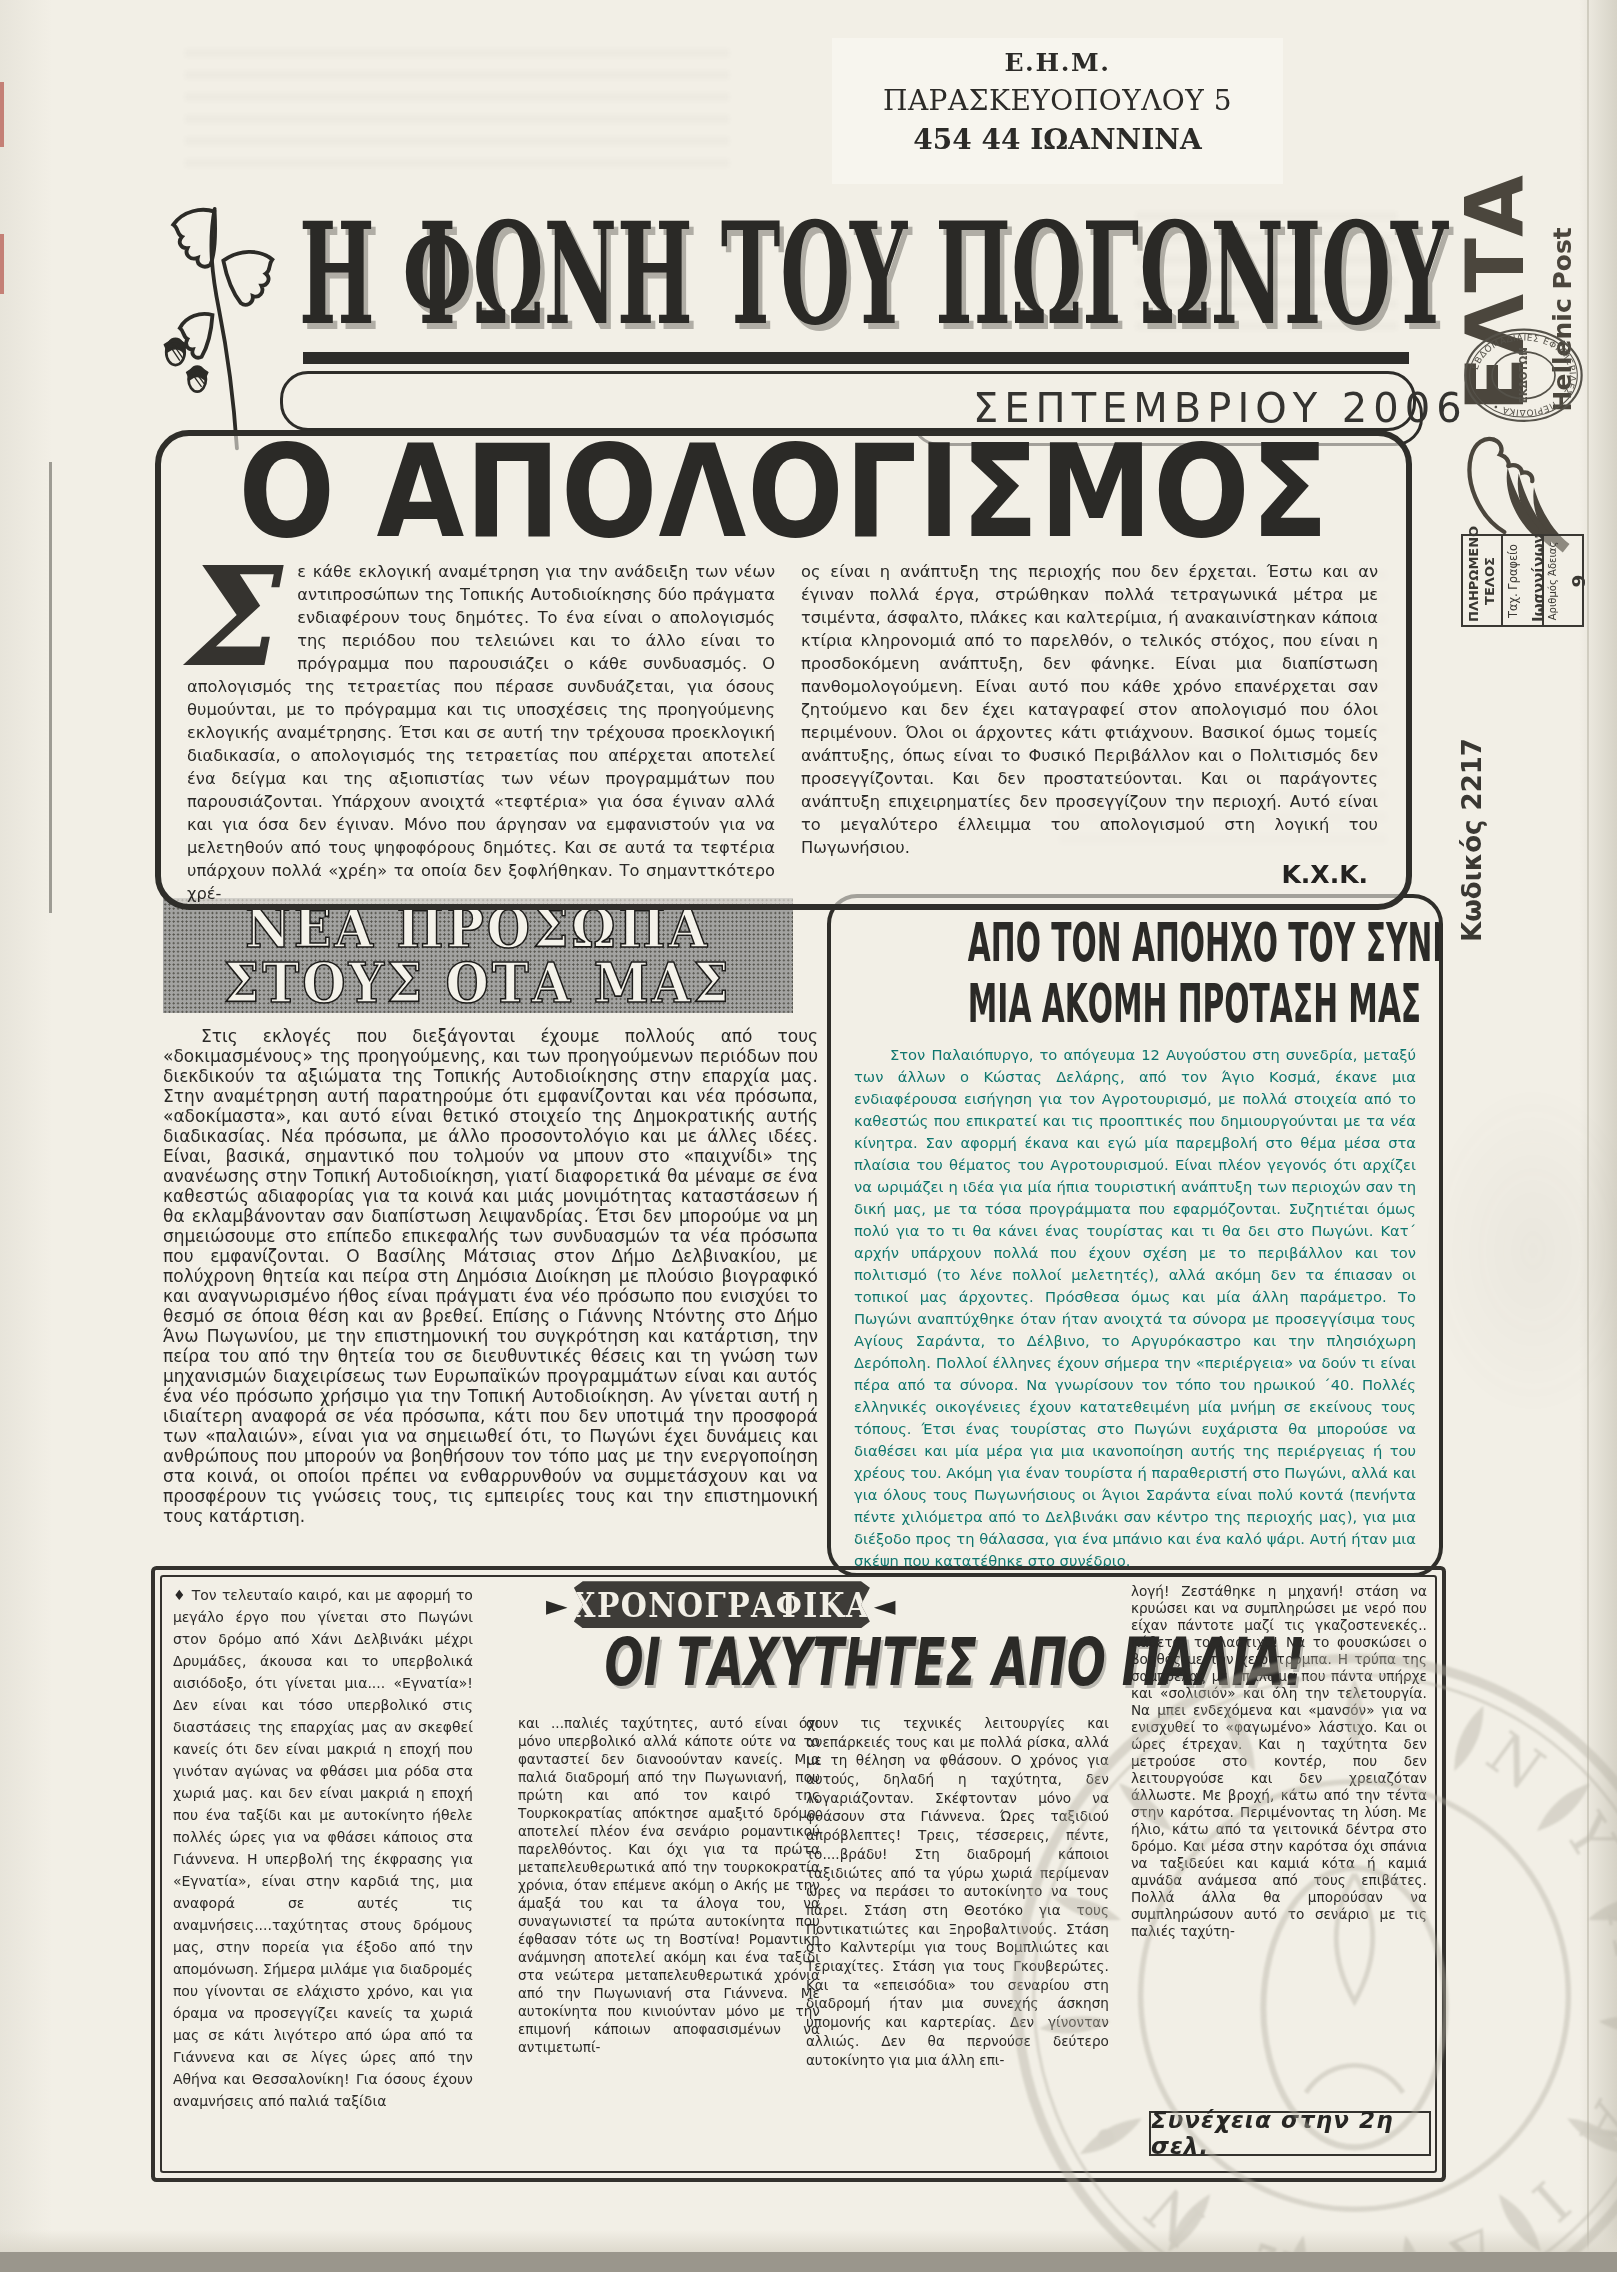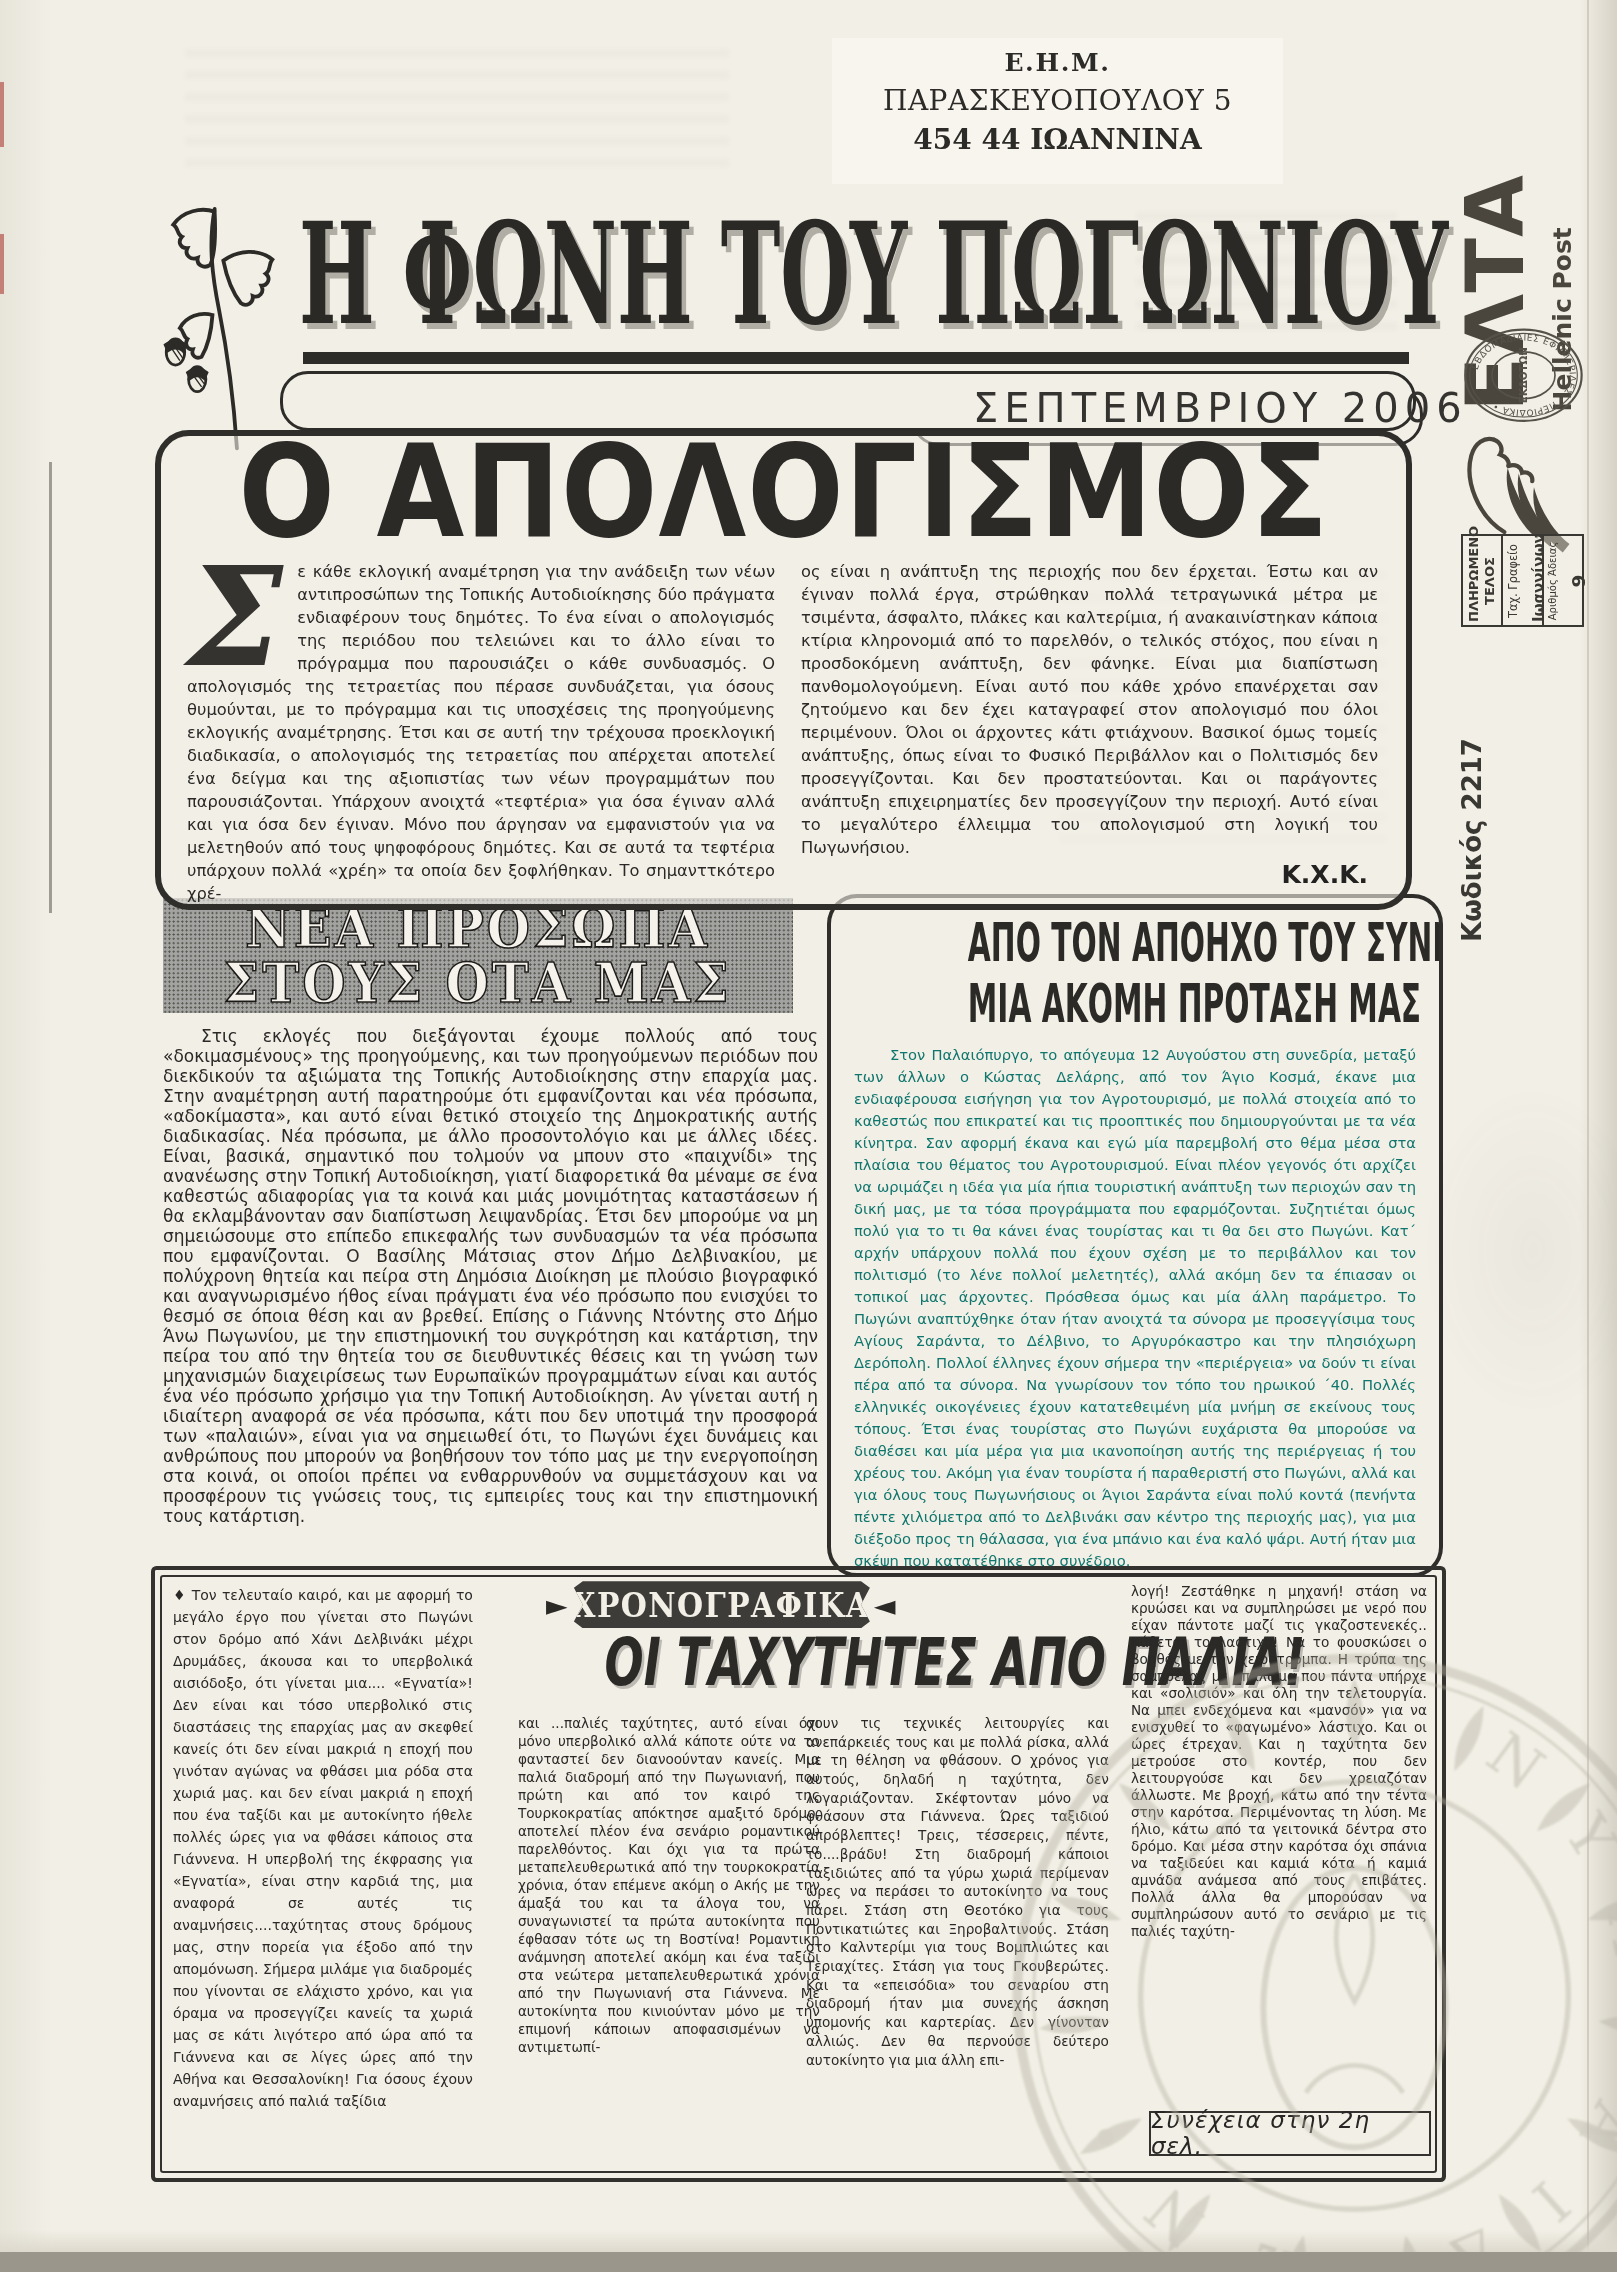--- a/index.html
+++ b/index.html
@@ -70,21 +70,21 @@
   .ribbon span{font-family:"DejaVu Serif",serif;font-weight:bold;font-size:34px;color:#f2efe6;
         letter-spacing:1.6px;transform:scaleX(.88);white-space:nowrap;}
   .rib-dia{position:absolute;top:12px;font-size:28px;color:#2b2a27;}
   .rib-dia.ld{left:384px;} .rib-dia.rd{left:712px;}
   .ch-head{position:absolute;left:313px;top:52px;width:723px;text-align:center;}
   .ch-head span{display:inline-block;white-space:nowrap;font-style:italic;font-weight:bold;font-size:63px;
         line-height:65px;color:#2b2a27;transform:scale(.73,1.04);transform-origin:center top;
         text-shadow:3.3px 2.7px 0 rgba(90,88,82,.35);}
   .cont-box{position:absolute;left:987px;top:534px;width:278px;height:41px;border:2.7px solid #34322e;
         display:flex;align-items:center;justify-content:center;}
-  .cont-box span{font-style:italic;font-weight:normal;font-size:23px;letter-spacing:1.1px;color:#272624;}
+  .cont-box span{font-style:italic;font-weight:bold;font-size:23px;letter-spacing:1.1px;color:#272624;}
   
   .vwrap{position:absolute;}
   .vin{position:absolute;left:50%;top:50%;transform:translate(-50%,-50%) rotate(-90deg);white-space:pre-line;}
   .elta-wrap{left:1424px;top:174px;width:185px;height:386px;}
   .elta-in{width:386px;height:185px;display:flex;align-items:center;}
   .elta-word{font-size:80px;font-weight:bold;letter-spacing:1.1px;color:#4b463d;line-height:76px;}
   .elta-sub{font-size:25px;font-weight:bold;color:#4b463d;margin-top:3.3px;}
   .paid-box{left:1461px;top:534px;width:119px;height:89px;border:2.7px solid #3a3833;display:flex;background:rgba(242,239,230,.4);}
   .paid-cell{position:relative;flex:1;border-left:2.2px solid #3a3833;}
   .paid-cell:first-child{border-left:none;}

